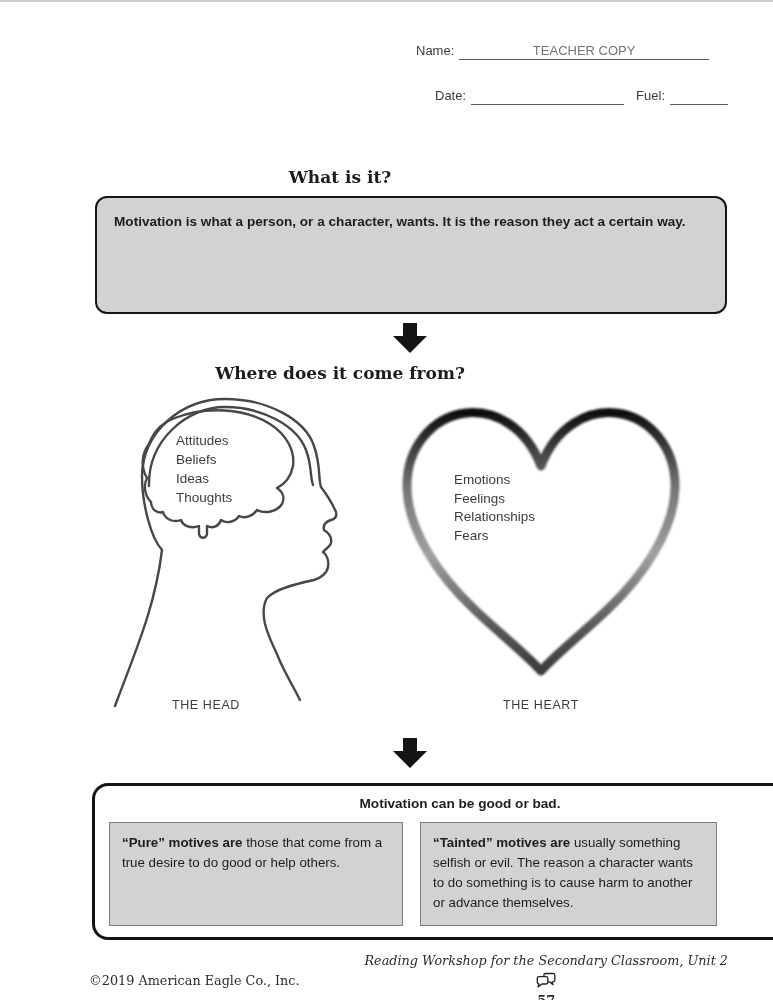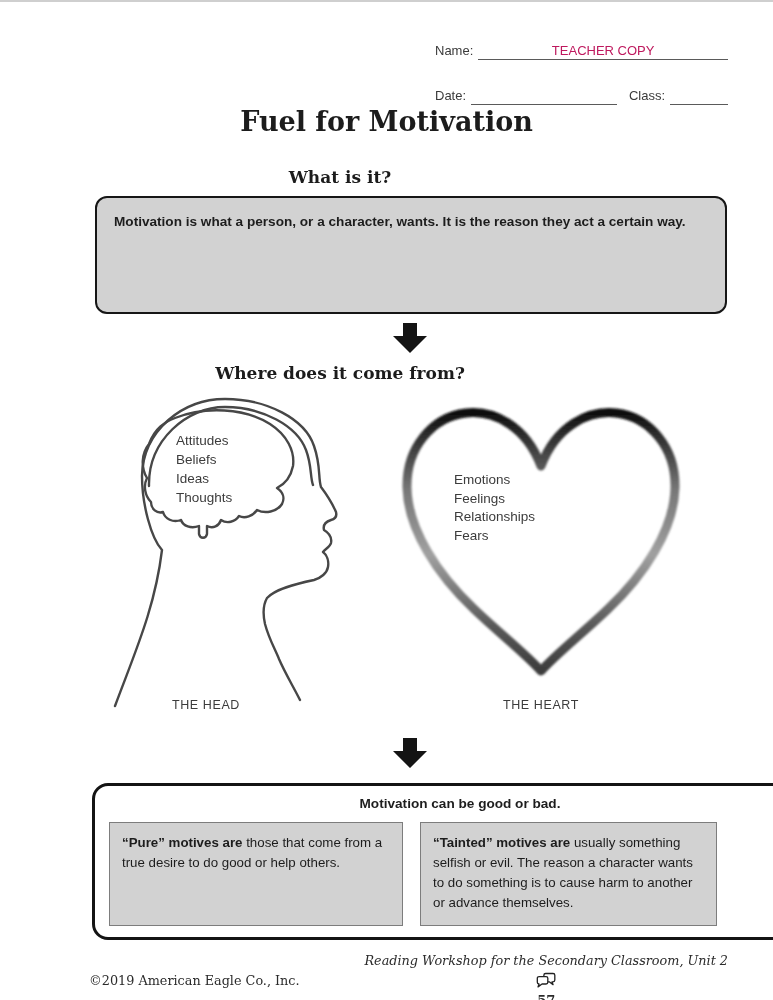--- a/index.html
+++ b/index.html
@@ -6,21 +6,21 @@
   html,body { background:#ffffff; }
   .page {
     position:relative; width:773px; height:1000px; background:#ffffff;
     font-family:"Liberation Sans", sans-serif; color:#231f20; overflow:hidden;
   }
   .top-edge { position:absolute; left:0; top:0; width:773px; height:2px; background:#cfcfcf; }
 
   
   .hdr-row { position:absolute; display:flex; align-items:flex-end; font-size:13px; color:#3a3a3a; }
   .hdr-row .lbl { padding-right:5px; line-height:18px; }
-  .hdr-line { flex:1; border-bottom:1.4px solid #5a5a5a; text-align:center; line-height:16px; font-size:13px; color:#be185d; }
+  .hdr-line { flex:1; border-bottom:1.4px solid #5a5a5a; text-align:center; line-height:16px; font-size:13px; color:#737373; }
   .hdr-line.short { flex:0 0 58px; }
   .hdr-gap { width:12px; }
 
   
   .h-title { position:absolute; left:0; top:106px; width:773px; text-align:center;
     font-family:"DejaVu Serif", serif; font-weight:bold; font-size:27px; color:#1c1c1c; }
   .h-sub { position:absolute; left:0; width:680px; text-align:center;
     font-family:"DejaVu Serif", serif; font-weight:bold; font-size:17px; color:#1c1c1c; }
 
   
@@ -55,33 +55,32 @@
   .footer .pg { font-weight:bold; font-size:13px; }
 
   svg { display:block; }
 </style>
 </head>
 <body>
 
 <div class="page">
   <div class="top-edge"></div>
 
-  <div class="hdr-row" style="left:435px; top:42px; width:293px;">
+  <div class="hdr-row" style="left:416px; top:42px; width:293px;">
     <span class="lbl">Name:</span>
     <span class="hdr-line"><span>TEACHER COPY</span></span>
   </div>
   <div class="hdr-row" style="left:435px; top:87px; width:293px;">
     <span class="lbl">Date:</span>
     <span class="hdr-line"><span></span></span>
     <span class="hdr-gap"></span>
-    <span class="lbl">Class:</span>
+    <span class="lbl">Fuel:</span>
     <span class="hdr-line short"><span></span></span>
   </div>
 
-  <div class="h-title">Fuel for Motivation</div>
 
   <div class="h-sub" style="top:167px;">What is it?</div>
   <div class="def-box">
     <div class="txt">Motivation is what a person, or a character, wants. It is the reason they act a certain way.</div>
   </div>
 
   <svg class="arrow" style="top:323px;" viewBox="0 0 34 30">
     <polygon points="10,0 24,0 24,13 34,13 17,30 0,13 10,13" fill="#141414"></polygon>
   </svg>
 

